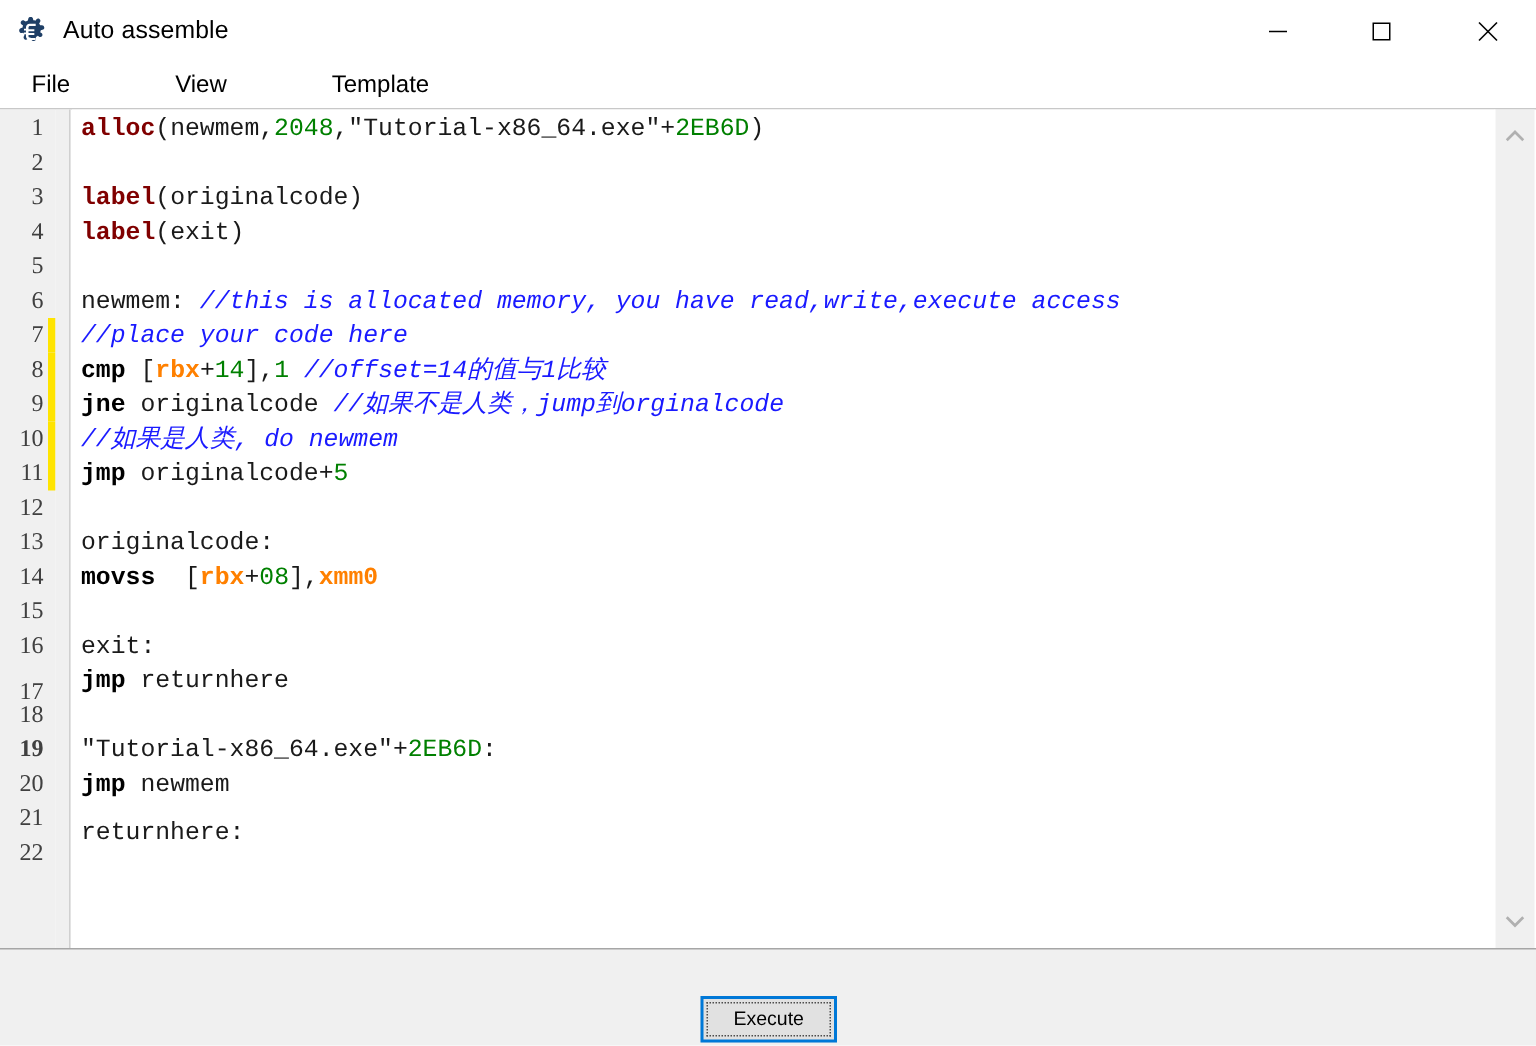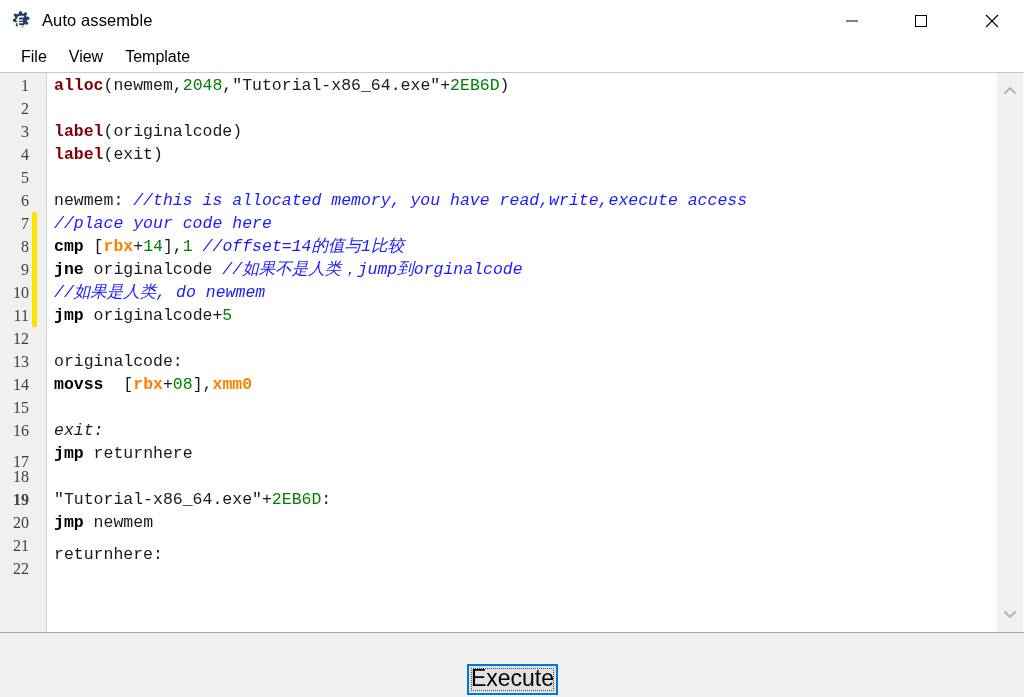--- a/index.html
+++ b/index.html
@@ -53,20 +53,21 @@
   
   #menubar {
     position: absolute;
     left: 0; top: 41px;
     width: 1024px; height: 32px;
     background: #ffffff;
     display: flex;
     align-items: center;
     padding-left: 11px;
     box-sizing: border-box;
+    gap: 48px;
   }
   .menu-item {
     font-size: 16px;
     color: #000000;
     padding: 3px 10px 4px 10px;
     margin-right: 2px;
     white-space: nowrap;
     cursor: default;
   }
 
@@ -205,21 +206,21 @@
     justify-content: center;
     cursor: default;
   }
   #execute-focus {
     position: absolute;
     left: 2px; top: 2px; right: 2px; bottom: 2px;
     border: 1px dotted #4d4d4d;
     pointer-events: none;
   }
   #execute-label {
-    font-size: 23px;
+    font-size: 13px;
     color: #000000;
     position: relative;
     top: -1px;
   }
 </style>
 </head>
 <body>
 
 <div id="titlebar">
   <div id="app-icon">
@@ -300,21 +301,21 @@
       <div class="cline" style="top: 116px;"><span class="pln">newmem: </span><span class="cmt">//this is allocated memory, you have read,write,execute access</span></div>
       <div class="cline" style="top: 139px;"><span class="cmt">//place your code here</span></div>
       <div class="cline" style="top: 162px;"><span class="mn">cmp</span><span class="pln"> [</span><span class="reg">rbx</span><span class="pln">+</span><span class="num">14</span><span class="pln">],</span><span class="num">1</span><span class="pln"> </span><span class="cmt">//offset=14的值与1比较</span></div>
       <div class="cline" style="top: 185px;"><span class="mn">jne</span><span class="pln"> originalcode </span><span class="cmt">//如果不是人类，jump到orginalcode</span></div>
       <div class="cline" style="top: 208px;"><span class="cmt">//如果是人类, do newmem</span></div>
       <div class="cline" style="top: 231px;"><span class="mn">jmp</span><span class="pln"> originalcode+</span><span class="num">5</span></div>
       <div class="cline" style="top: 254px;"></div>
       <div class="cline" style="top: 277px;"><span class="pln">originalcode:</span></div>
       <div class="cline" style="top: 300px;"><span class="mn">movss</span><span class="pln">  [</span><span class="reg">rbx</span><span class="pln">+</span><span class="num">08</span><span class="pln">],</span><span class="reg">xmm0</span></div>
       <div class="cline" style="top: 323px;"></div>
-      <div class="cline" style="top: 346px; font-style: italic;"><span class="pln">exit:</span></div>
+      <div class="cline" style="top: 346px;"><span class="pln">exit:</span></div>
       <div class="cline" style="top: 369px;"><span class="mn">jmp</span><span class="pln"> returnhere</span></div>
       <div class="cline" style="top: 392px;"></div>
       <div class="cline" style="top: 415px;"><span class="pln">"Tutorial-x86_64.exe"+</span><span class="num">2EB6D</span><span class="pln">:</span></div>
       <div class="cline" style="top: 438px;"><span class="mn">jmp</span><span class="pln"> newmem</span></div>
       <div class="cline" style="top: 470px;"><span class="pln">returnhere:</span></div>
       <div class="cline" style="top: 484px;"></div>
     </div>
 
   <div id="vscroll">
     <div id="vs-up">

